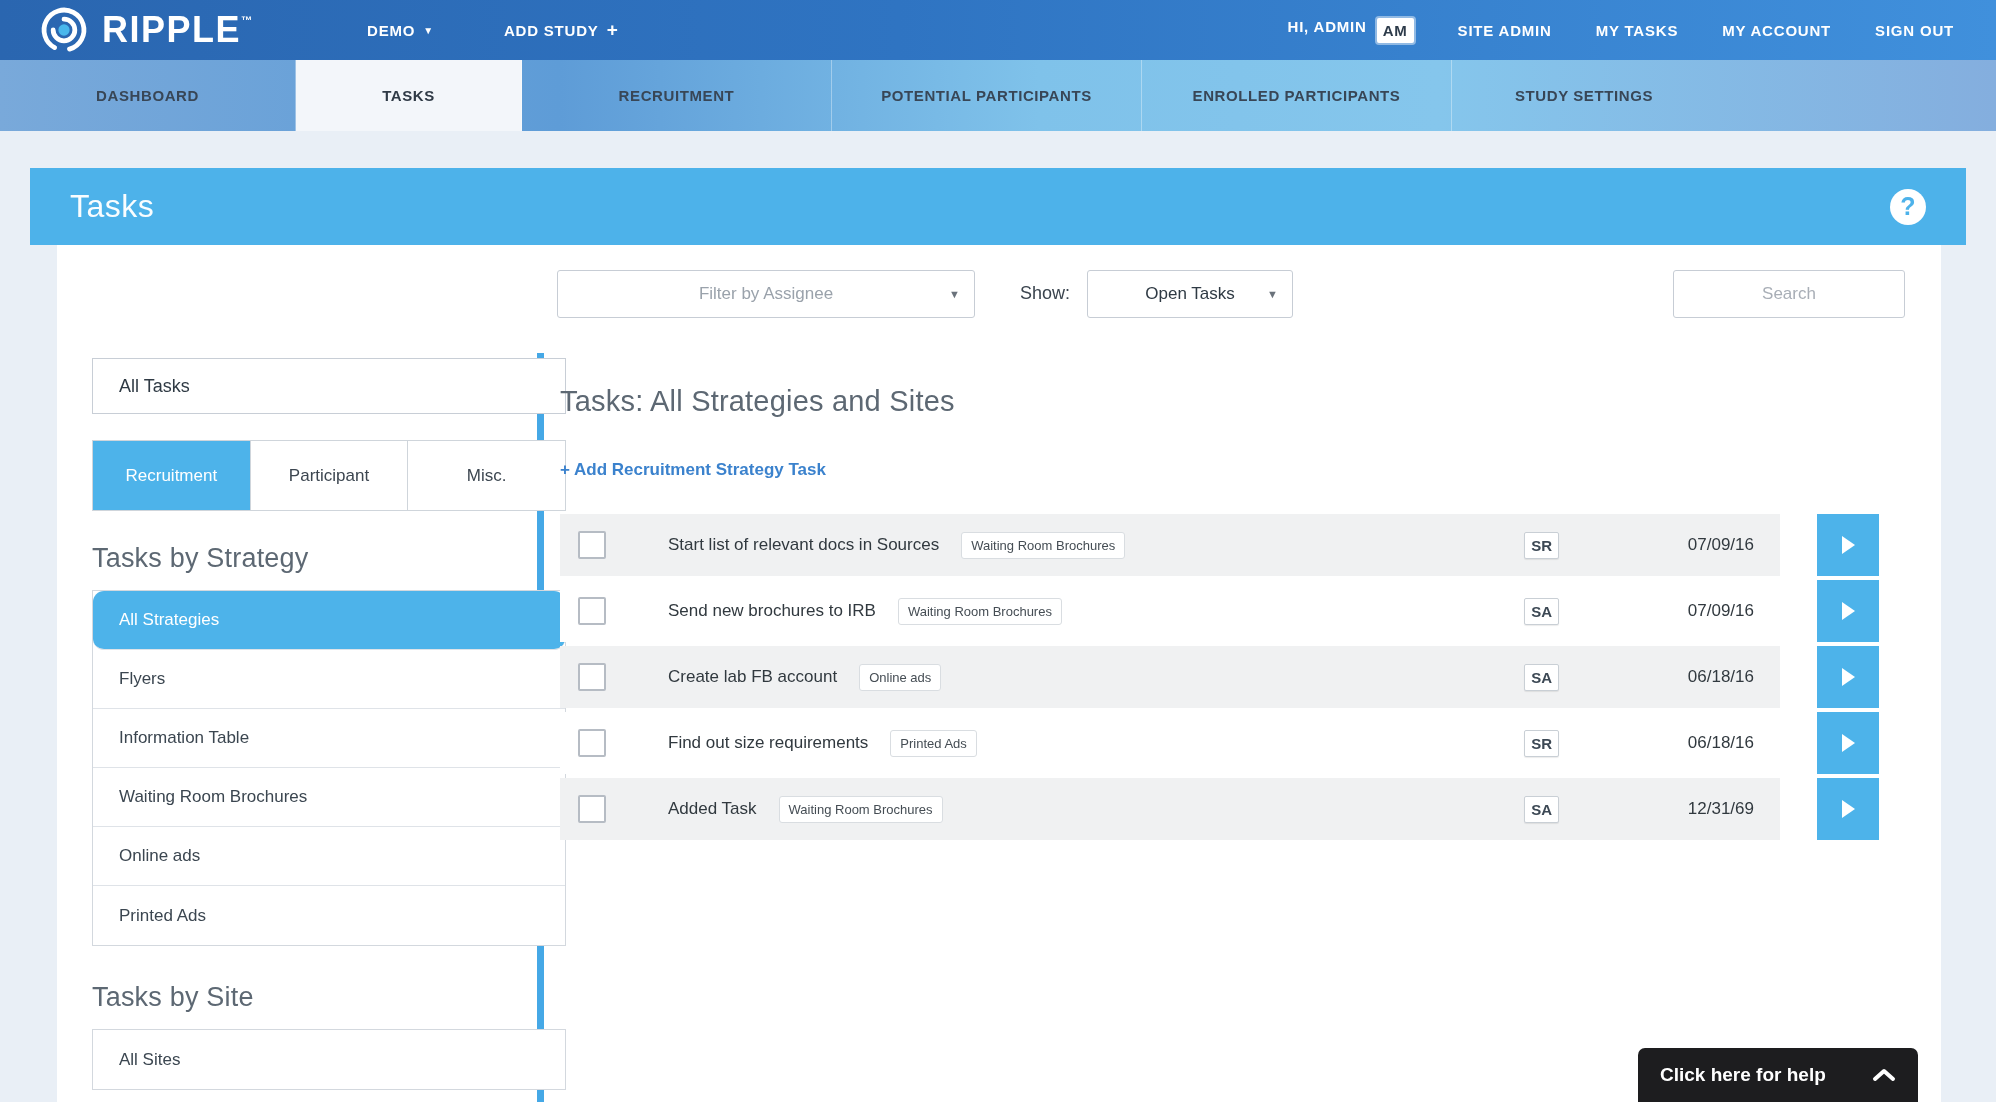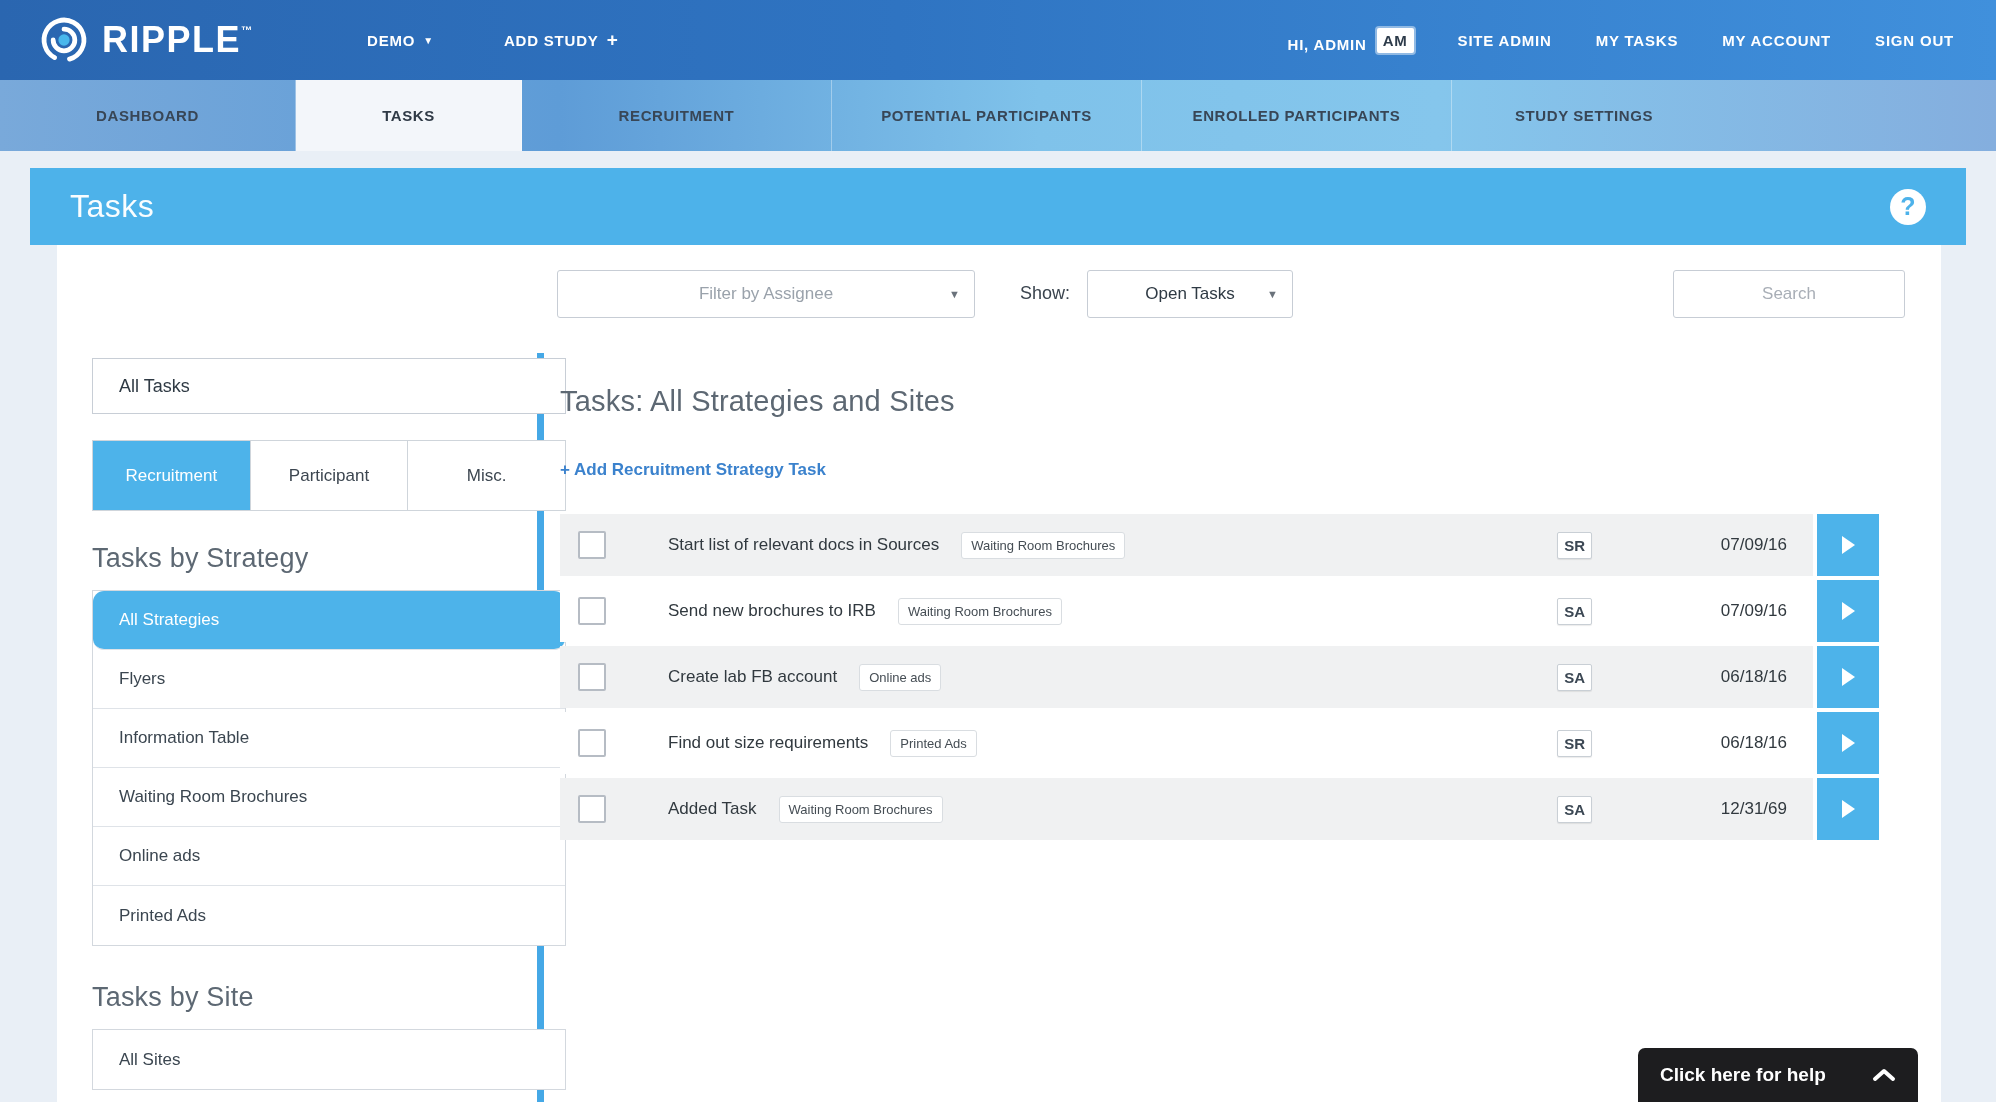--- a/index.html
+++ b/index.html
@@ -6,40 +6,40 @@
   html, body { width: 1996px; height: 1102px; }
   body {
     font-family: "Liberation Sans", sans-serif;
     background: #e9eff6;
     position: relative;
     overflow: hidden;
   }
 
   
   .topbar {
-    height: 80px;
+    height: 60px;
     background: linear-gradient(90deg, #2a66b0 0%, #2f74c2 45%, #4090dc 100%);
     display: flex;
     align-items: center;
     padding: 0 42px 0 38px;
     color: #fff;
   }
   .logo { display: flex; align-items: center; gap: 12px; }
   .brand { font-size: 36px; font-weight: 700; letter-spacing: 1.5px; }
   .brand sup { font-size: 11px; font-weight: 700; vertical-align: 18px; letter-spacing: 0; }
   .topnav-left { display: flex; gap: 70px; margin-left: 115px; }
   .topnav-right { margin-left: auto; display: flex; align-items: center; gap: 44px; }
   .topnav-item {
     font-size: 15px; font-weight: 700; letter-spacing: .8px;
     color: #fff; cursor: pointer; display: flex; align-items: center; gap: 8px;
     white-space: nowrap;
   }
   .caret-down { font-size: 10px; }
   .plus-glyph { font-size: 19px; font-weight: 700; line-height: 0; }
-  .user-chip { display: flex; align-items: flex-end; gap: 10px; }
+  .user-chip { display: flex; align-items: flex-start; gap: 10px; }
   .avatar-badge {
     background: #fff; color: #2d3b4a; font-size: 15px; font-weight: 700;
     padding: 4px 6px; border-radius: 2px; box-shadow: 0 0 0 2px rgba(255,255,255,.45);
   }
 
   
   .tabbar {
     height: 71px;
     display: flex;
     background: linear-gradient(90deg, #79a9da 0%, #5e9cd7 28%, #7fc2ea 52%, #85c6ec 72%, #84aede 100%);
@@ -140,21 +140,21 @@
   .site-list { margin-top: 16px; }
 
   
   .main-panel { position: absolute; left: 503px; top: 140px; right: 62px; }
   .main-heading { font-size: 29px; font-weight: 400; color: #5d6873; letter-spacing: .2px; }
   .add-task-link {
     display: inline-block; margin-top: 42px; color: #3b82cd;
     font-size: 17px; font-weight: 700; cursor: pointer; text-decoration: none;
   }
   .task-list { margin-top: 34px; }
-  .task-row { display: flex; align-items: stretch; margin-bottom: 4px; height: 62px; }
+  .task-row { display: flex; align-items: stretch; margin-bottom: 4px; height: 62px; gap: 33px; }
   .task-row-body {
     flex: 1; display: flex; align-items: center; padding: 0 26px 0 18px;
   }
   .task-row.shade .task-row-body { background: #f0f1f2; }
   .task-row.plain .task-row-body { background: #ffffff; }
   .task-checkbox {
     width: 28px; height: 28px; background: #fff;
     border: 2px solid #b6bcc4; border-radius: 2px; cursor: pointer; flex: none;
   }
   .task-title { margin-left: 62px; font-size: 17px; color: #31393f; white-space: nowrap; }

